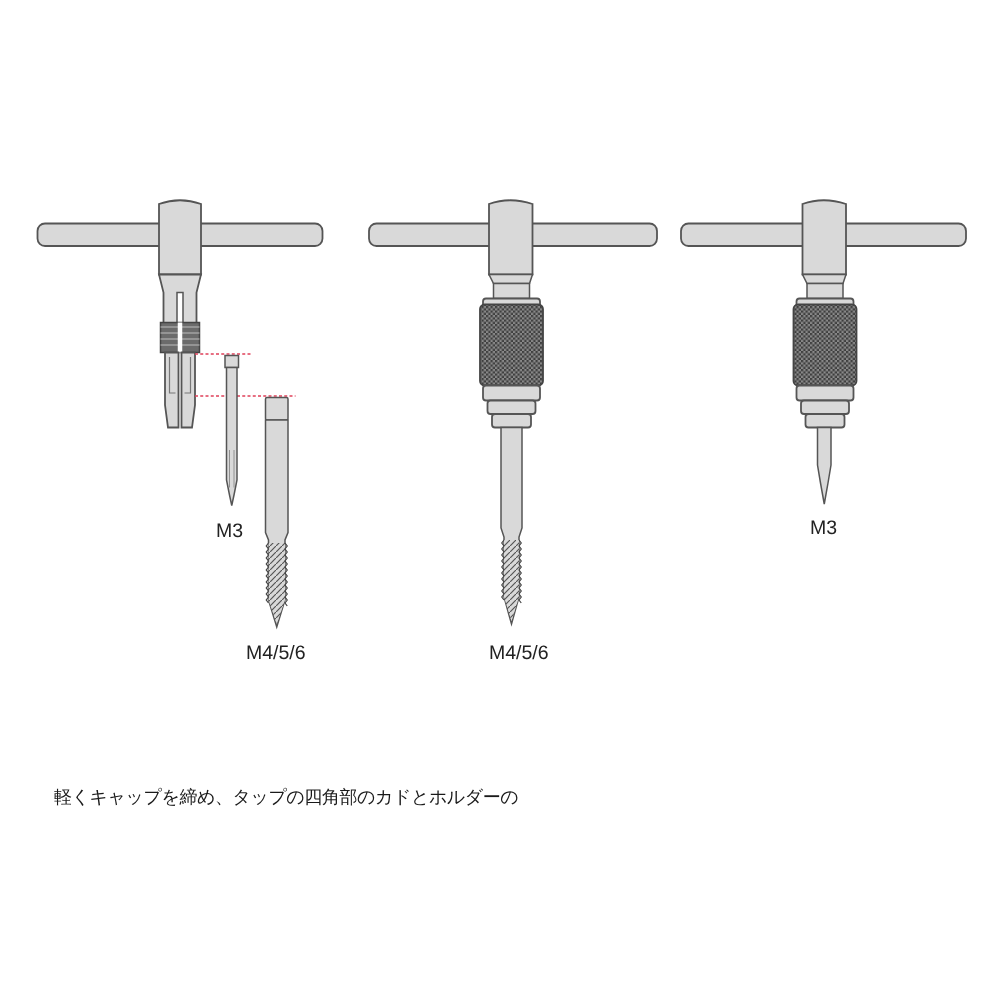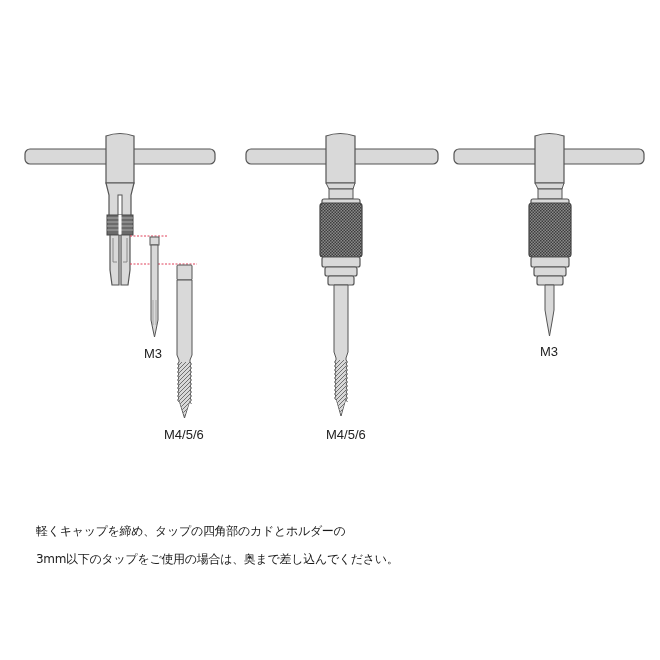--- a/index.html
+++ b/index.html
@@ -101,14 +101,13 @@
     <rect x="531" y="257" width="38" height="10" rx="2" fill="#d9d9d9" stroke="#555" stroke-width="1.2"></rect>
     <rect x="534" y="267" width="32" height="9" rx="2" fill="#d9d9d9" stroke="#555" stroke-width="1.2"></rect>
     <rect x="537" y="276" width="26" height="9" rx="2" fill="#d9d9d9" stroke="#555" stroke-width="1.2"></rect>
     <path d="M545 285 L554 285 L554 310 L552 322 L549.5 336 L547 322 L545 310 Z" fill="#d9d9d9" stroke="#555" stroke-width="1"></path>
     <text class="lbl" x="540" y="356">M3</text>
   </g>
 </svg>
 
 <div class="instructions">
   <div>軽くキャップを締め、タップの四角部のカドとホルダーの</div>
-  <div>3mm以下のタップをご使用の場合は、奥まで差し込んでください。</div>
 </div>
 
 </body></html>

